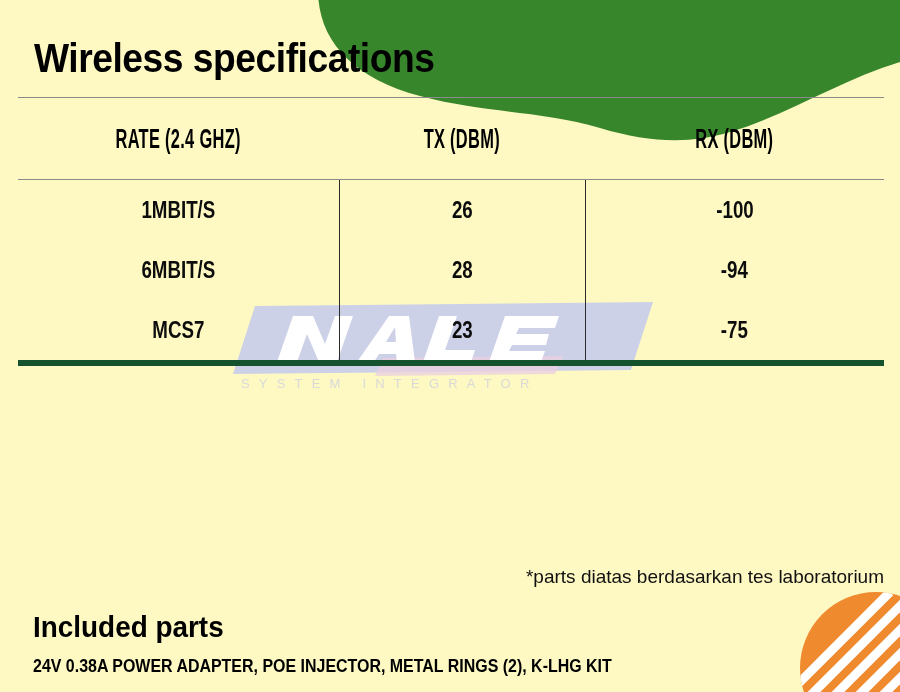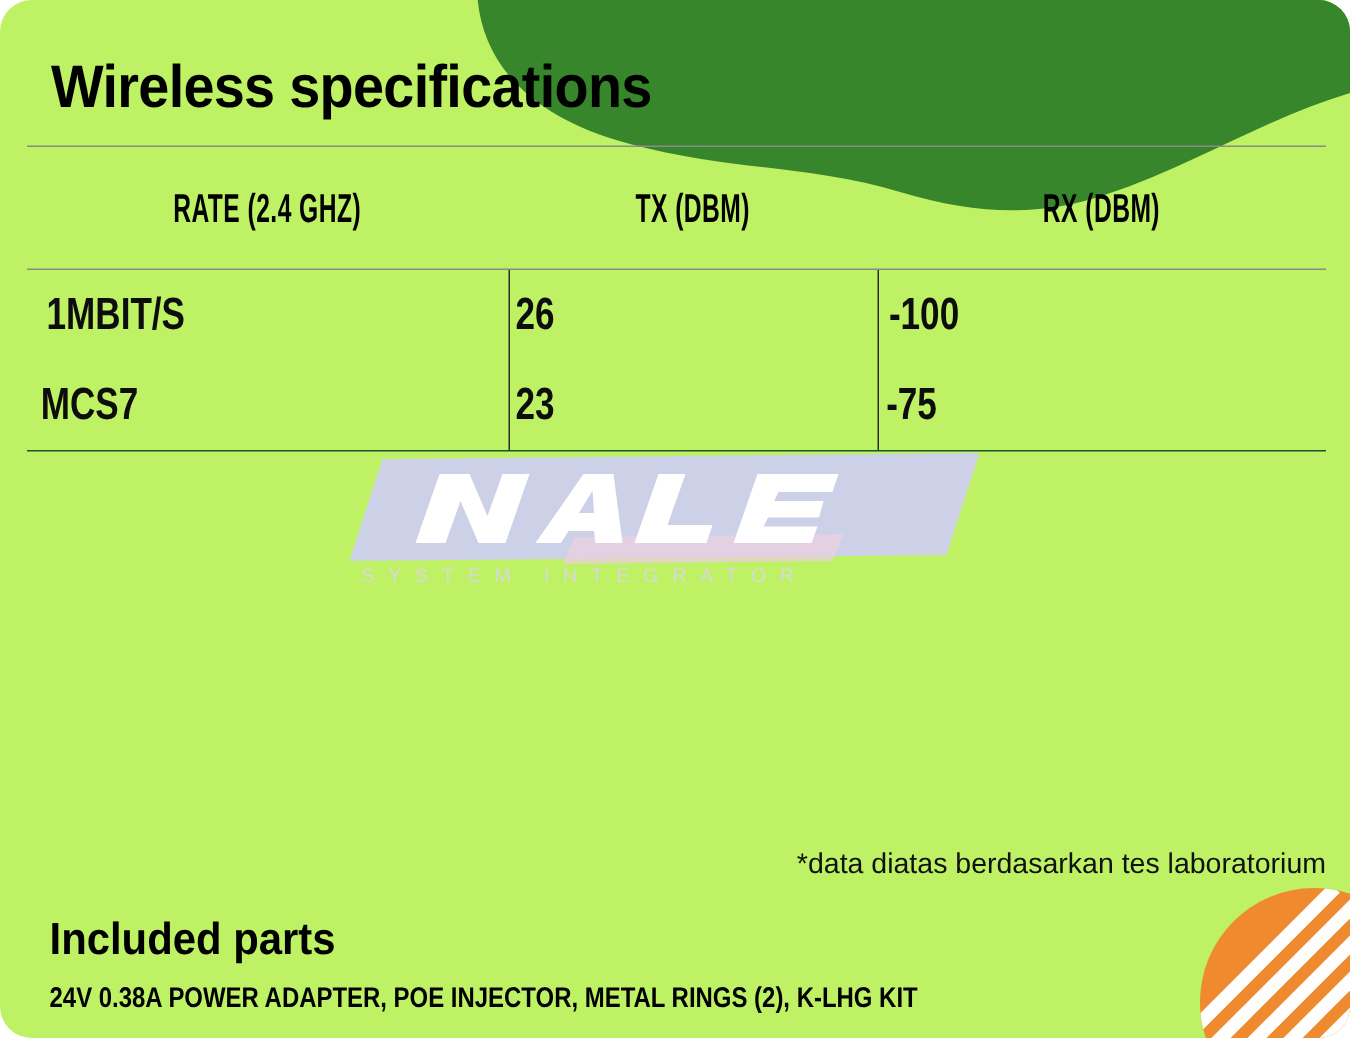--- a/index.html
+++ b/index.html
@@ -8,23 +8,22 @@
     padding: 0;
     background: #ffffff;
   }
   body {
     font-family: "Liberation Sans", sans-serif;
   }
   #page {
     position: relative;
     width: 900px;
     height: 692px;
-    background: #bef264;
+    background: #fef9c3;
     overflow: hidden;
-    border-radius: 21px;
   }
 
   
   #wave-layer {
     position: absolute;
     top: 0;
     left: 0;
     width: 900px;
     height: 200px;
     pointer-events: none;
@@ -90,43 +89,43 @@
     background: transparent;
   }
   table.spec-table thead th span.hdr {
     display: inline-block;
     transform: scaleX(0.76);
   }
 
   table.spec-table tbody td {
     font-family: "Liberation Sans Narrow", "Liberation Sans", sans-serif;
     font-weight: bold;
-    font-size: 30px;
+    font-size: 24px;
     color: #0d0d0d;
-    text-align: left;
+    text-align: center;
     height: 60px;
     padding: 0;
     background: transparent;
   }
   table.spec-table tbody td span.cell {
     display: inline-block;
     transform: scaleX(0.78);
   }
   table.spec-table tbody td.col-tx,
   table.spec-table tbody td.col-rx,
   table.spec-table thead th.col-tx,
   table.spec-table thead th.col-rx {
     border-left: 1px solid #2b2b2b;
   }
   table.spec-table thead th.col-tx,
   table.spec-table thead th.col-rx {
     border-left: none;
   }
   table.spec-table tbody tr:last-child td {
-    border-bottom: 1px solid #14532d;
+    border-bottom: 6px solid #14532d;
   }
 
   
   #footnote {
     position: absolute;
     right: 16px;
     top: 566px;
     font-family: "Liberation Sans", sans-serif;
     font-weight: normal;
     font-size: 19px;
@@ -224,29 +223,34 @@
           <th class="col-rx"><span class="hdr">RX (DBM)</span></th>
         </tr>
       </thead>
       <tbody>
         <tr>
           <td class="col-rate"><span class="cell">1MBIT/S</span></td>
           <td class="col-tx"><span class="cell">26</span></td>
           <td class="col-rx"><span class="cell">-100</span></td>
         </tr>
         <tr>
+          <td class="col-rate"><span class="cell">6MBIT/S</span></td>
+          <td class="col-tx"><span class="cell">28</span></td>
+          <td class="col-rx"><span class="cell">-94</span></td>
+        </tr>
+        <tr>
           <td class="col-rate"><span class="cell">MCS7</span></td>
           <td class="col-tx"><span class="cell">23</span></td>
           <td class="col-rx"><span class="cell">-75</span></td>
         </tr>
       </tbody>
     </table>
   </div>
 
-  <div id="footnote">*data diatas berdasarkan tes laboratorium</div>
+  <div id="footnote">*parts diatas berdasarkan tes laboratorium</div>
 
   <h2 id="included-heading">Included parts</h2>
   <div id="included-list">24V 0.38A POWER ADAPTER, POE INJECTOR, METAL RINGS (2), K-LHG KIT</div>
 
   <svg id="corner-badge" viewBox="0 0 120 100" preserveAspectRatio="none">
     <defs>
       <clipPath id="badge-clip">
         <circle cx="96" cy="76" r="76"></circle>
       </clipPath>
     </defs>

